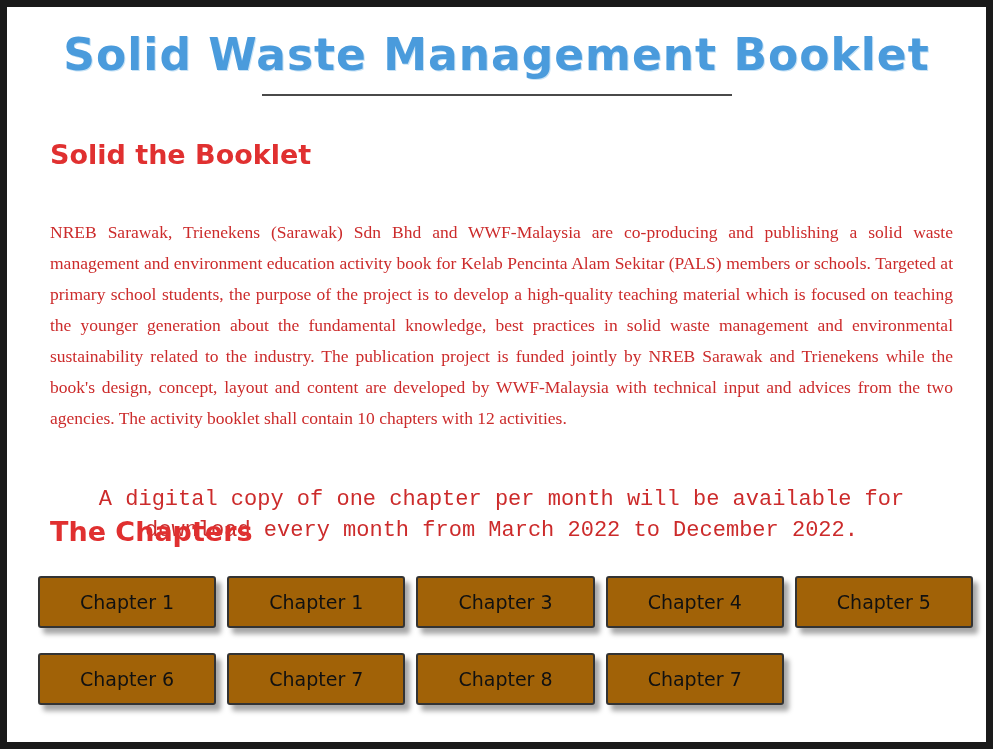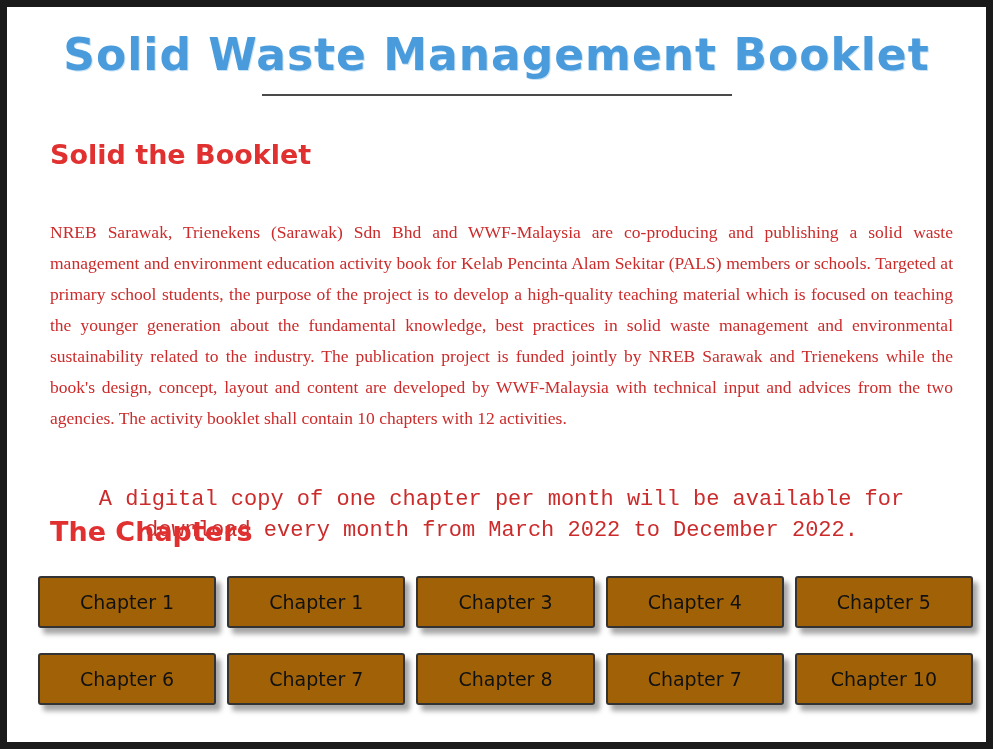--- a/index.html
+++ b/index.html
@@ -125,16 +125,15 @@
   <div class="chapter-grid">
     <div class="chapter-btn">Chapter 1</div>
     <div class="chapter-btn">Chapter 1</div>
     <div class="chapter-btn">Chapter 3</div>
     <div class="chapter-btn">Chapter 4</div>
     <div class="chapter-btn">Chapter 5</div>
     <div class="chapter-btn">Chapter 6</div>
     <div class="chapter-btn">Chapter 7</div>
     <div class="chapter-btn">Chapter 8</div>
     <div class="chapter-btn">Chapter 7</div>
-    <div class="chapter-btn">Chapter 10</div>
   </div>
 
 </div>
 
 </body></html>

